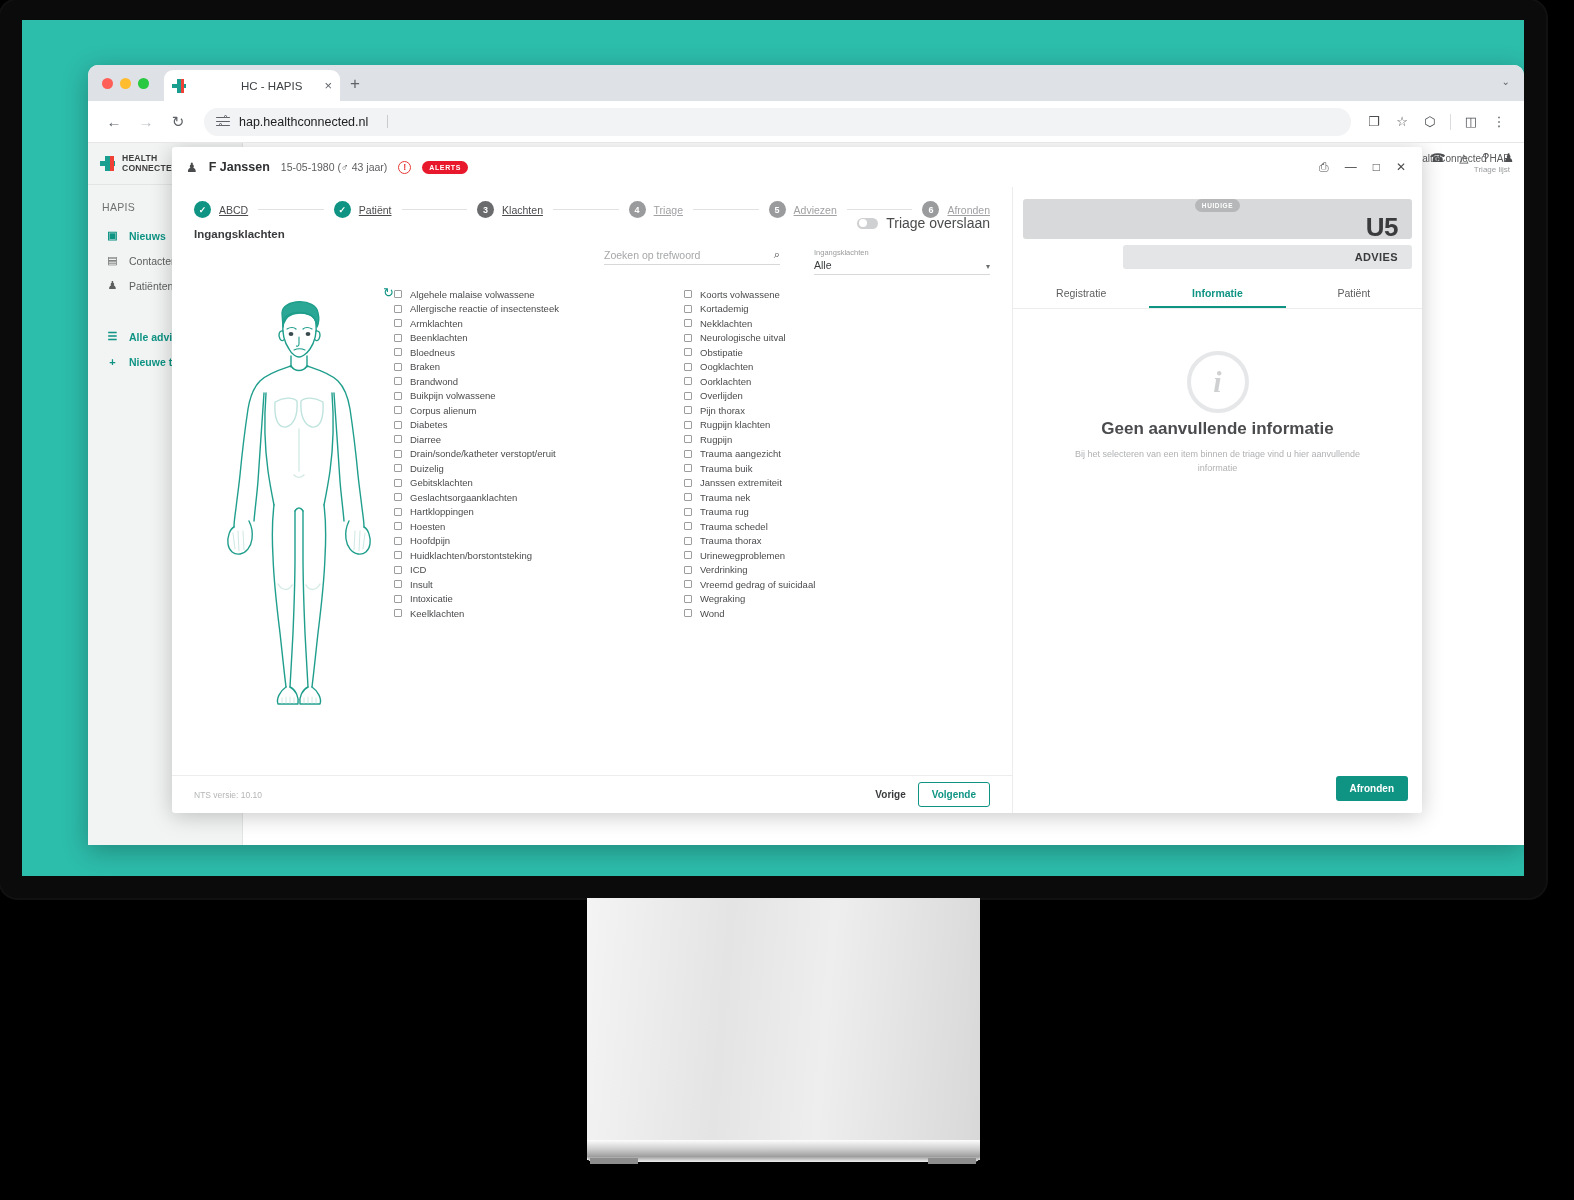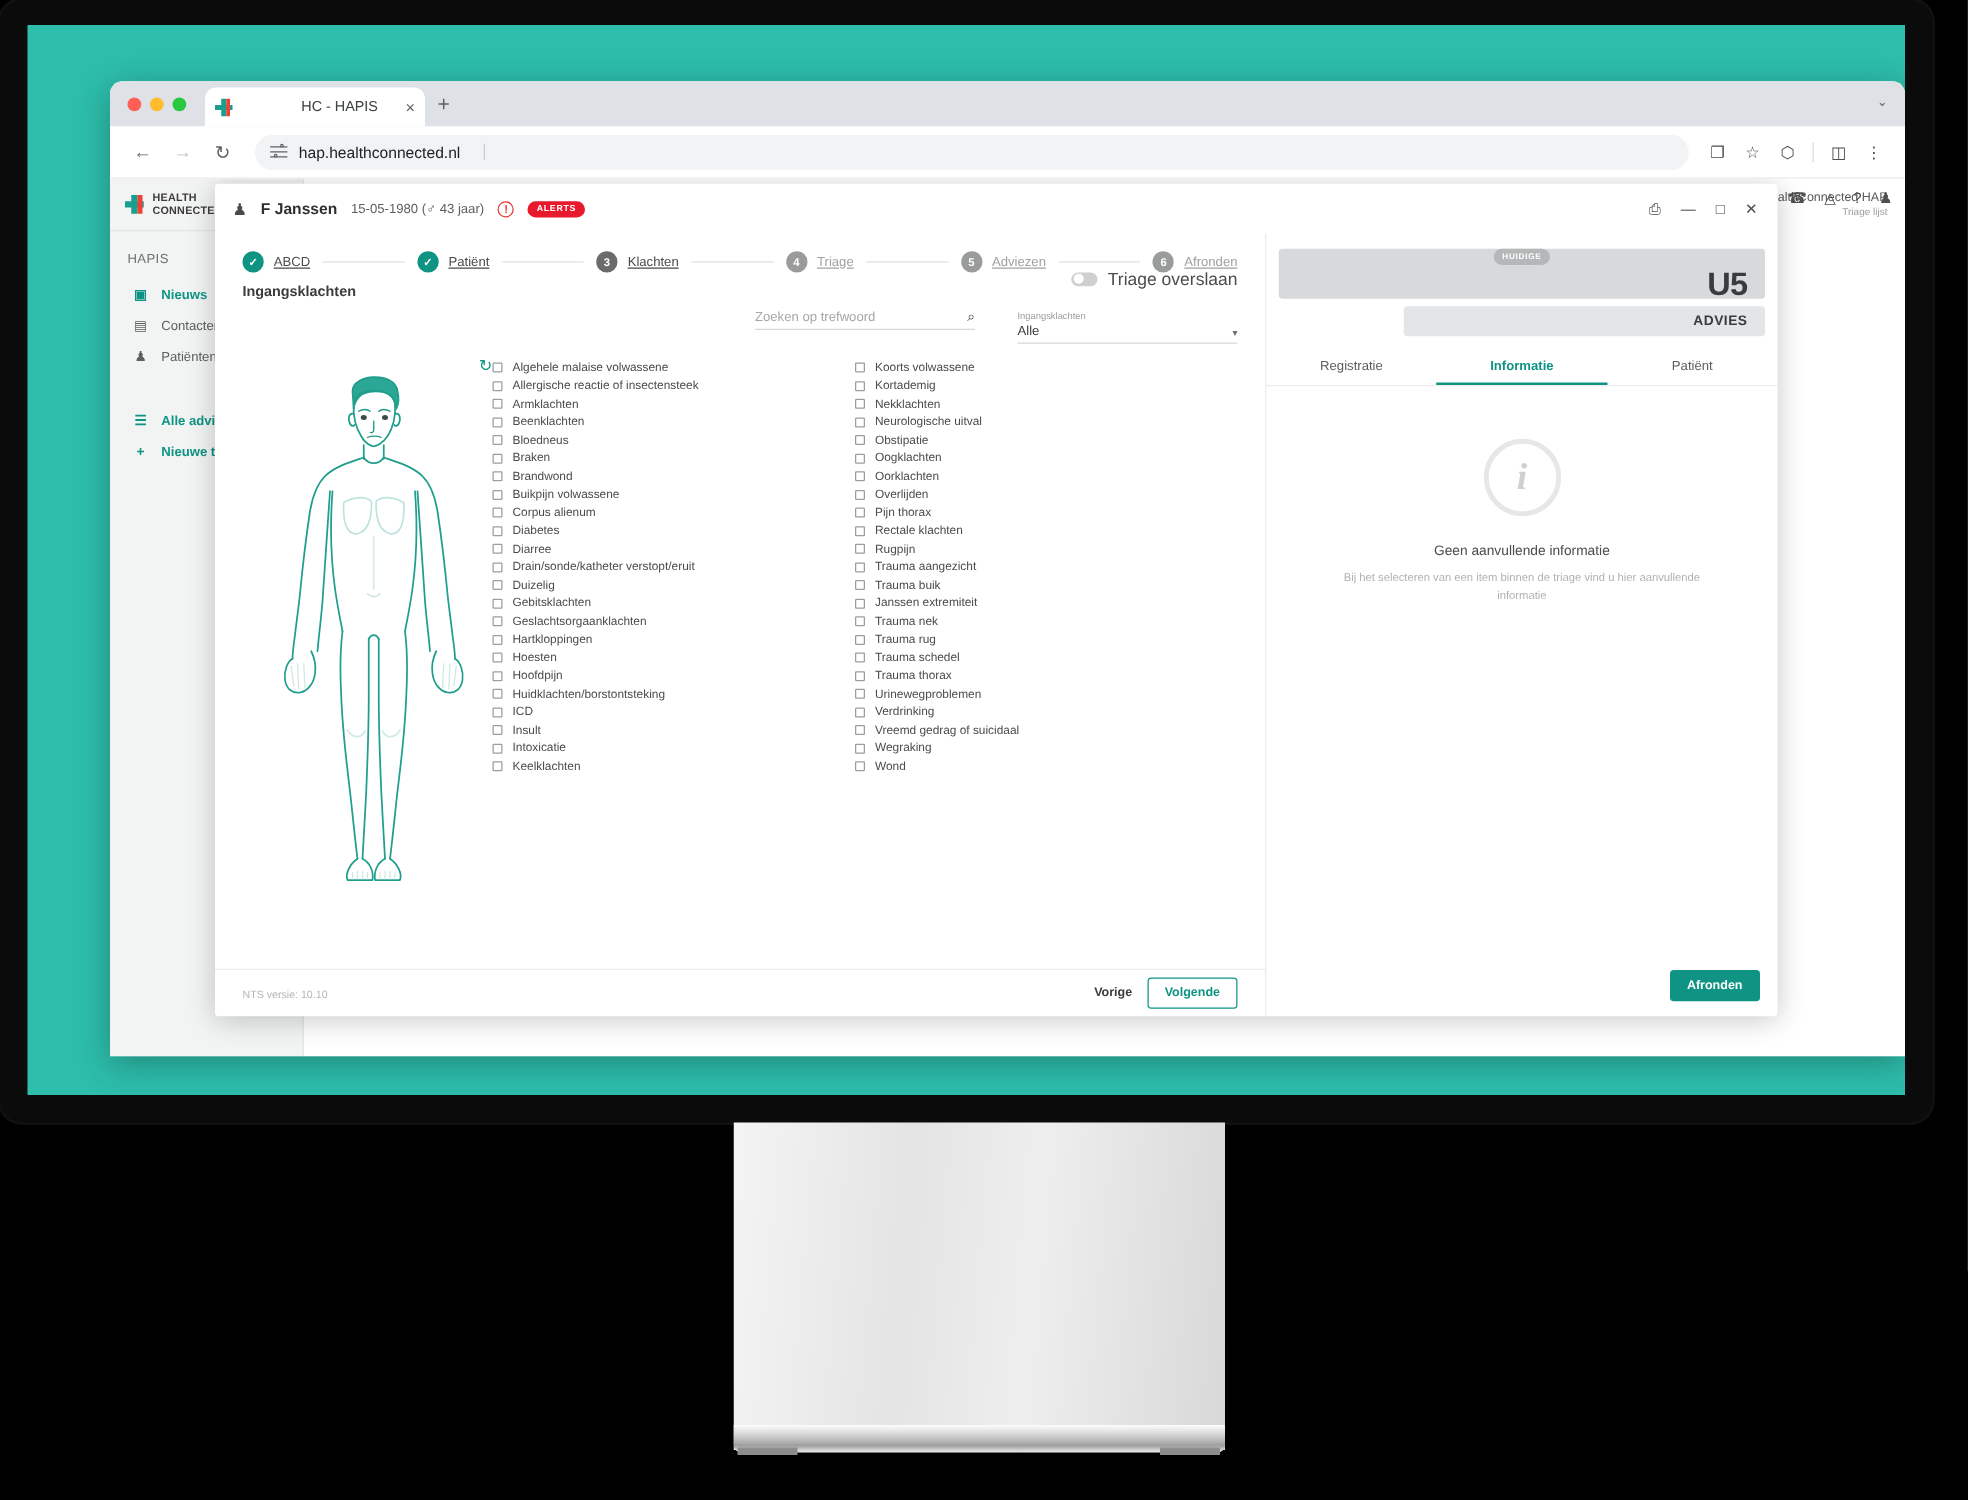--- a/index.html
+++ b/index.html
@@ -210,21 +210,21 @@
   #advies-bar { margin:6px 10px 0 110px; background:#e4e5e6; border-radius:3px; height:24px;
                 display:flex; align-items:center; padding:0 14px;}
   #advies-label { margin-left:auto; font-size:11px; font-weight:bold; color:#3a3b3d; letter-spacing:.4px;}
   #advice-tabs { display:flex; margin-top:10px; border-bottom:1px solid #ececec;}
   .adv-tab { flex:1; text-align:center; font-size:10.5px; color:#5d5e60; padding:8px 0 7px 0; cursor:pointer;}
   .adv-tab.active { color:#0f9484; font-weight:bold; border-bottom:2px solid #0f9484;}
   #advice-empty { flex:1; display:flex; flex-direction:column; align-items:center; padding-top:42px;}
   #info-circle { width:62px; height:62px; border-radius:50%; border:4px solid #e6e7e8;
                  display:flex; align-items:center; justify-content:center;}
   #info-glyph { font-size:30px; color:#cfd0d1; font-family:"Liberation Serif", serif; font-style:italic; font-weight:bold;}
-  #advice-empty-title { font-size:11px; font-weight:normal; color:#4a4b4d; margin-top:22px;}
+  #advice-empty-title { font-size:17px; font-weight:bold; color:#4a4b4d; margin-top:6px;}
   #advice-empty-desc { font-size:9px; color:#b0b1b3; margin-top:9px; text-align:center;
                        width:300px; line-height:1.5;}
   #afronden-btn { position:absolute; right:14px; bottom:12px; background:#0f9484; color:#fff;
                   font-size:10px; font-weight:bold; padding:7px 14px; border-radius:3px; cursor:pointer;
                   border:none;}
 </style>
 </head>
 <body>
 
 <div id="monitor-frame">
@@ -608,21 +608,21 @@
                         <div class="cb-item">
                           <span class="cb-box"></span>
                           <span class="cb-label">Overlijden</span>
                         </div>
                         <div class="cb-item">
                           <span class="cb-box"></span>
                           <span class="cb-label">Pijn thorax</span>
                         </div>
                         <div class="cb-item">
                           <span class="cb-box"></span>
-                          <span class="cb-label">Rectale klachten</span>
+                          <span class="cb-label">Rugpijn klachten</span>
                         </div>
                         <div class="cb-item">
                           <span class="cb-box"></span>
                           <span class="cb-label">Rugpijn</span>
                         </div>
                         <div class="cb-item">
                           <span class="cb-box"></span>
                           <span class="cb-label">Trauma aangezicht</span>
                         </div>
                         <div class="cb-item">

